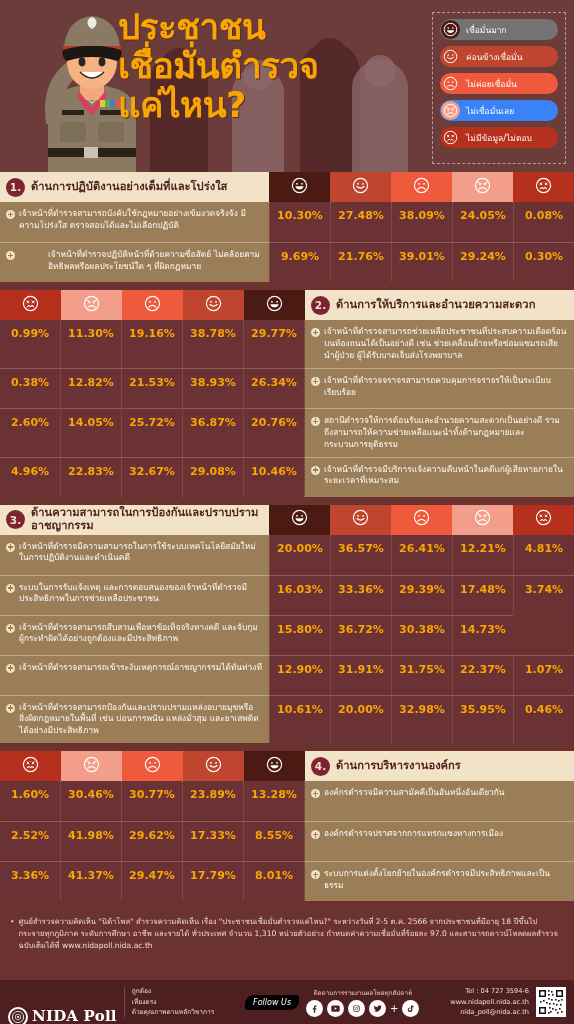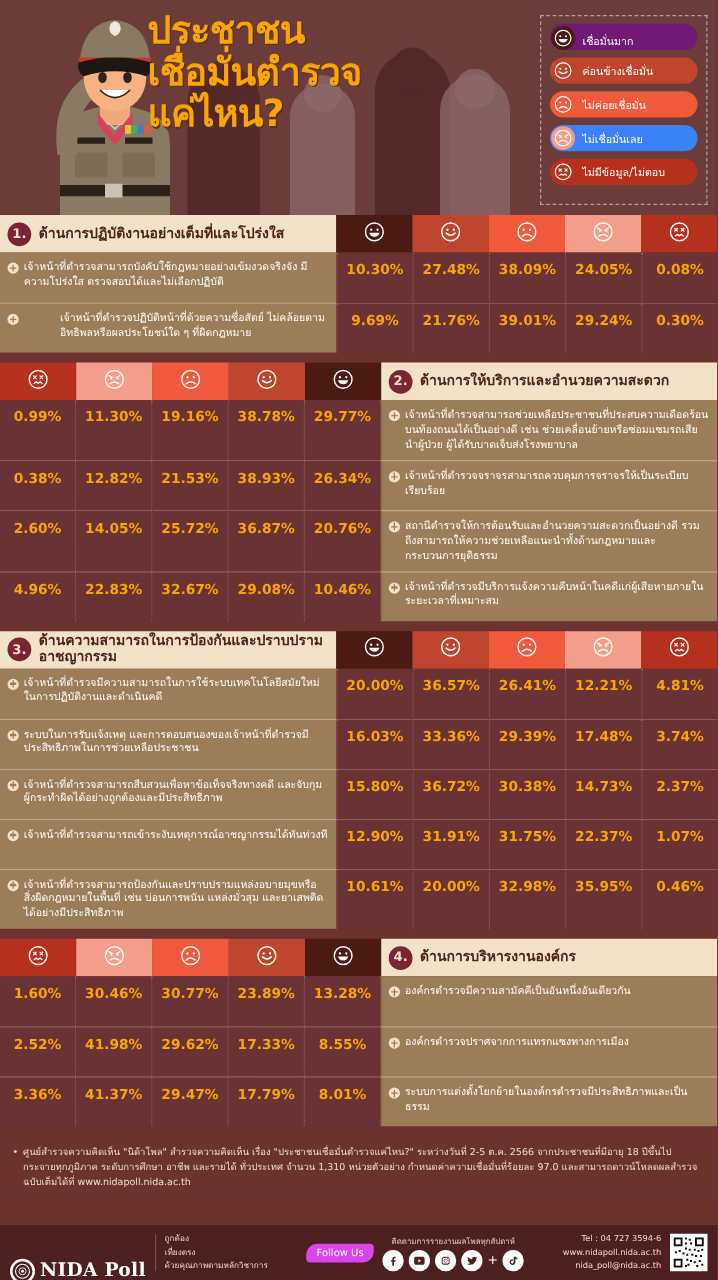--- a/index.html
+++ b/index.html
@@ -26,21 +26,21 @@
   }
   .silho.dark { background: #55282a; opacity: 1; }
   .shead {
     position: absolute; border-radius: 50%;
   }
   
   #officer { position: absolute; left: 30px; top: 4px; width: 124px; height: 168px; }
 
   #title {
     position: absolute; left: 118px; top: 8px; width: 300px;
-    color: #f9a602; font-weight: bold; font-size: 30px; line-height: 1.12;
+    color: #f9a602; font-weight: bold; font-size: 35px; line-height: 1.12;
     letter-spacing: -.5px;
     text-shadow: 1px 1px 0 #5a2d27;
   }
   #title div { white-space: nowrap; }
 
   
   #legend {
     position: absolute; right: 8px; top: 12px;
     width: 134px; height: 152px;
     border: 1px dashed #b99; padding: 6px 7px;
@@ -136,21 +136,21 @@
     width: 20px; height: 20px; border-radius: 50%;
     border: 2px solid #fff; background: #4d1f21;
     display:flex; align-items:center; justify-content:center;
   }
   .nida-name { color:#fff; font-family:"DejaVu Serif","Liberation Serif",serif;
     font-size: 15px; font-weight: bold; letter-spacing: .2px; }
   .nida-sub { color:#cbb; font-size: 5.4px; letter-spacing: .6px; }
   .vsep { width:1px; height:30px; background:#7a4a46; }
   .slogan { color:#f0dcc8; font-size:6.6px; line-height:1.6; }
   .followpill {
-    background:#d946ef; color:#fff; font-size: 8px;
+    background:#000000; color:#fff; font-style: italic; font-size: 8px;
     padding: 3px 8px; border-radius: 9px 3px 9px 3px; white-space: nowrap;
   }
   .socialblock { display:flex; flex-direction:column; align-items:center; gap:2px; }
   .social-caption { color:#e6cfc2; font-size:6.3px; }
   .socials { display:flex; align-items:center; gap:4px; }
   .sbtn {
     width: 17px; height: 17px; border-radius: 50%; background:#fff;
     display:flex; align-items:center; justify-content:center;
   }
   .sbtn svg { width: 11px; height: 11px; fill:#4d1f21; }
@@ -222,21 +222,21 @@
       <path d="M50 68 q12 12 24 0" fill="none" stroke="#2b231b" stroke-width="1.4"></path>
     </svg>
 
     <div id="title">
       <div>ประชาชน</div>
       <div>เชื่อมั่นตำรวจ</div>
       <div>แค่ไหน?</div>
     </div>
 
     <div id="legend">
-        <div class="lg-row" style="background: #701a75; align-items: flex-end;">
+        <div class="lg-row" style="background: #737373;">
           <span class="lg-ico" style="background: rgb(74, 26, 19);">
             <svg viewBox="0 0 24 24">
               <circle cx="12" cy="12" r="10" fill="none" stroke="#fff" stroke-width="1.6"></circle>
               <circle cx="8.4" cy="9.6" r="1.3" fill="#fff"></circle>
               <circle cx="15.6" cy="9.6" r="1.3" fill="#fff"></circle>
               <path d="M6.2 13 a6 6 0 0 0 11.6 0 Z" fill="#fff"></path>
             </svg>
           </span>
           <span class="lg-txt">เชื่อมั่นมาก</span>
         </div>
@@ -545,21 +545,20 @@
           <div class="row">
             <div class="label-cell" style="width: 269px; flex: 0 0 269px;">
               <span class="plus"></span>
                     <span class="label-txt">เจ้าหน้าที่ตำรวจสามารถสืบสวนเพื่อหาข้อเท็จจริงทางคดี และจับกุมผู้กระทำผิดได้อย่างถูกต้องและมีประสิทธิภาพ</span>
             </div>
             <div class="vals-wrap">
               <div class="val-cell">15.80%</div>
               <div class="val-cell">36.72%</div>
               <div class="val-cell">30.38%</div>
               <div class="val-cell">14.73%</div>
-              <div class="val-cell">2.37%</div>
             </div>
           </div>
           <div class="row">
             <div class="label-cell" style="width: 269px; flex: 0 0 269px;">
               <span class="plus"></span>
                     <span class="label-txt">เจ้าหน้าที่ตำรวจสามารถเข้าระงับเหตุการณ์อาชญากรรมได้ทันท่วงที</span>
             </div>
             <div class="vals-wrap">
               <div class="val-cell">12.90%</div>
               <div class="val-cell">31.91%</div>

